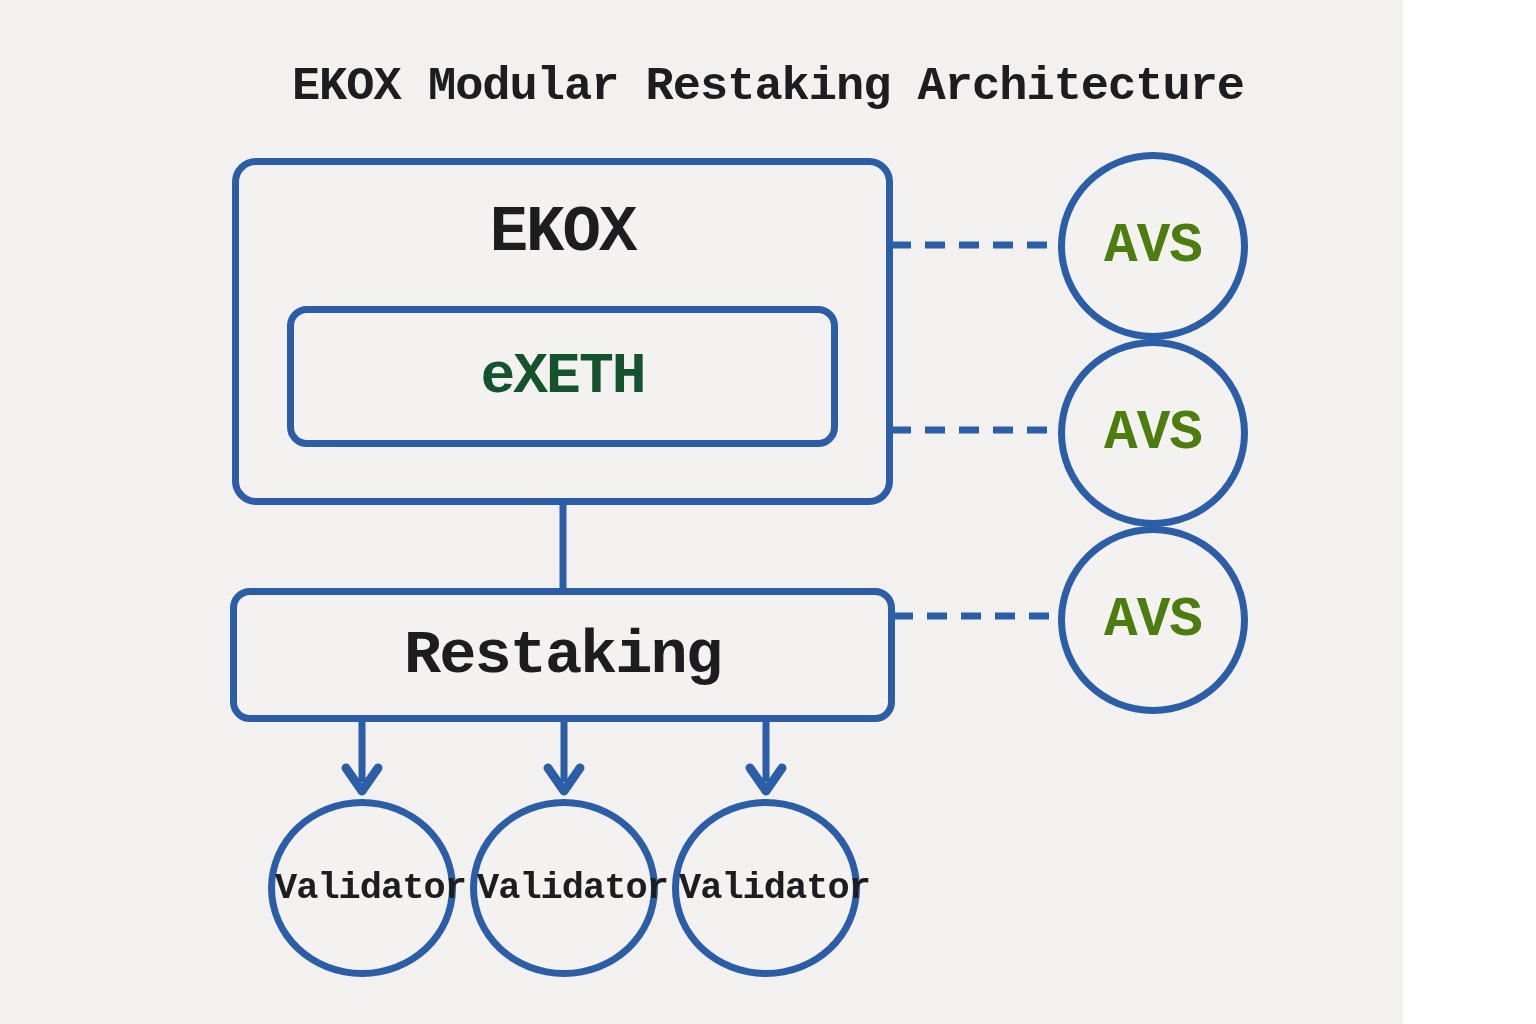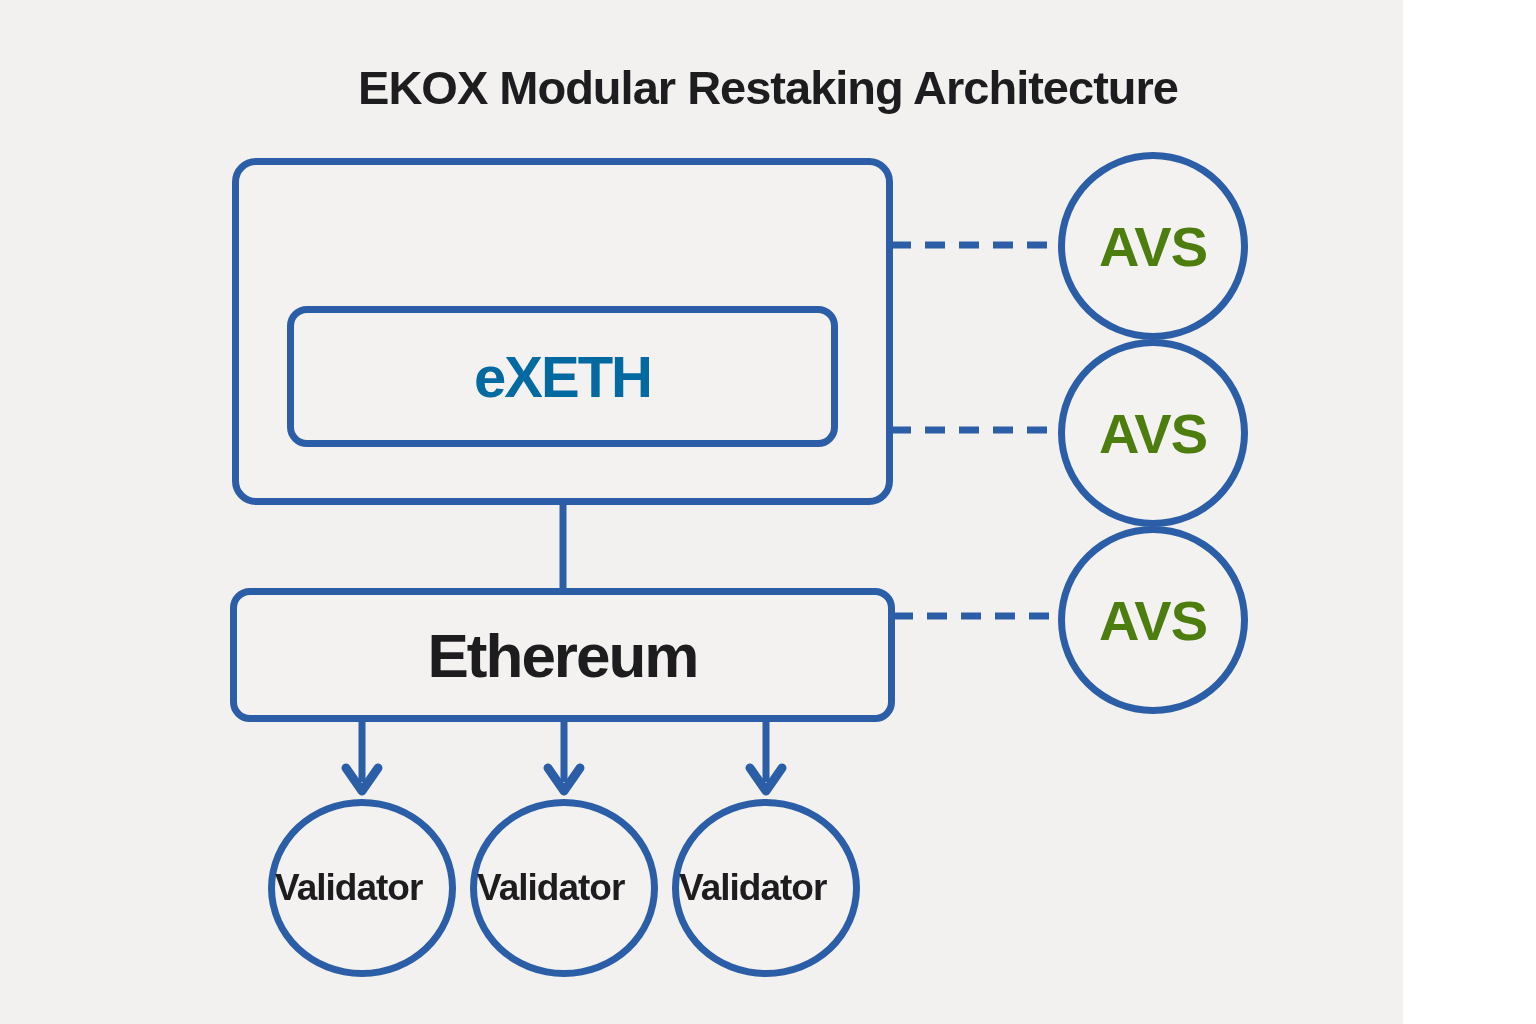--- a/index.html
+++ b/index.html
@@ -4,21 +4,21 @@
 <style>
   html, body {
     margin: 0;
     padding: 0;
   }
   .canvas {
     position: relative;
     width: 1403px;
     height: 1024px;
     background: #f2f1ef;
-    font-family: Liberation Sans, sans-serif;
+    font-family: Liberation Mono, monospace;
     overflow: hidden;
   }
   .title {
     position: absolute;
     left: 0;
     top: 60px;
     width: 1536px;
     text-align: center;
     font-size: 47px;
     font-weight: 700;
@@ -63,21 +63,21 @@
     height: 141px;
     border-radius: 20px;
     display: flex;
     align-items: center;
     justify-content: center;
   }
   .exeth-label {
     font-size: 58px;
     font-weight: 700;
     letter-spacing: -2px;
-    color: #0369a1;
+    color: #14532d;
   }
   .ethereum-box {
     left: 230px;
     top: 588px;
     width: 665px;
     height: 134px;
     border-radius: 20px;
     display: flex;
     align-items: center;
     justify-content: center;
@@ -159,28 +159,29 @@
       <path d="M548 768 L564 791 L580 768" fill="none" stroke="#2b5ea6" stroke-width="9" stroke-linecap="round" stroke-linejoin="round"></path>
     </g>
 
     <g>
       <line x1="766" y1="719" x2="766" y2="782" stroke="#2b5ea6" stroke-width="7"></line>
       <path d="M750 768 L766 791 L782 768" fill="none" stroke="#2b5ea6" stroke-width="9" stroke-linecap="round" stroke-linejoin="round"></path>
     </g>
   </svg>
 
   <div class="node-box ekox-box">
+    <div class="ekox-label">EKOX</div>
 
     <div class="node-box exeth-box">
       <span class="exeth-label">eXETH</span>
     </div>
   </div>
 
   <div class="node-box ethereum-box">
-    <span class="ethereum-label">Ethereum</span>
+    <span class="ethereum-label">Restaking</span>
   </div>
 
   <div class="avs-circle avs-1">
     <span class="avs-label">AVS</span>
   </div>
   <div class="avs-circle avs-2">
     <span class="avs-label">AVS</span>
   </div>
   <div class="avs-circle avs-3">
     <span class="avs-label">AVS</span>

